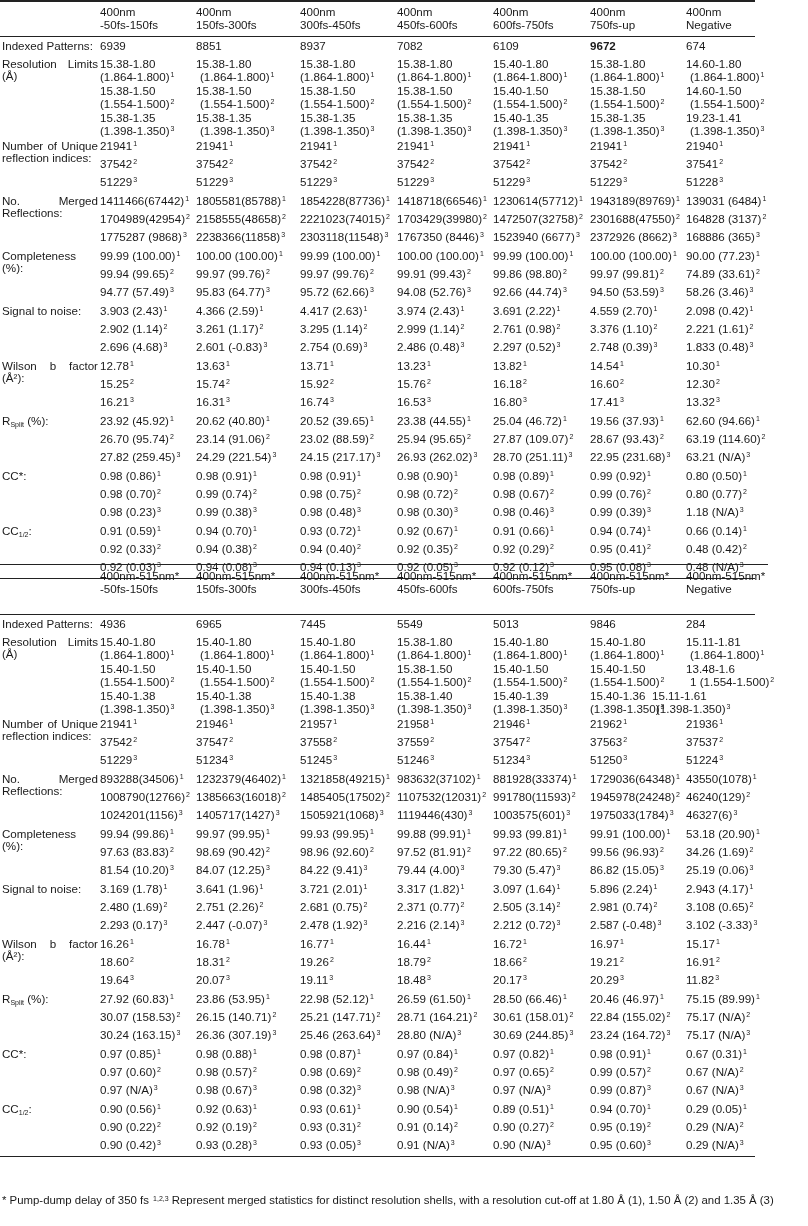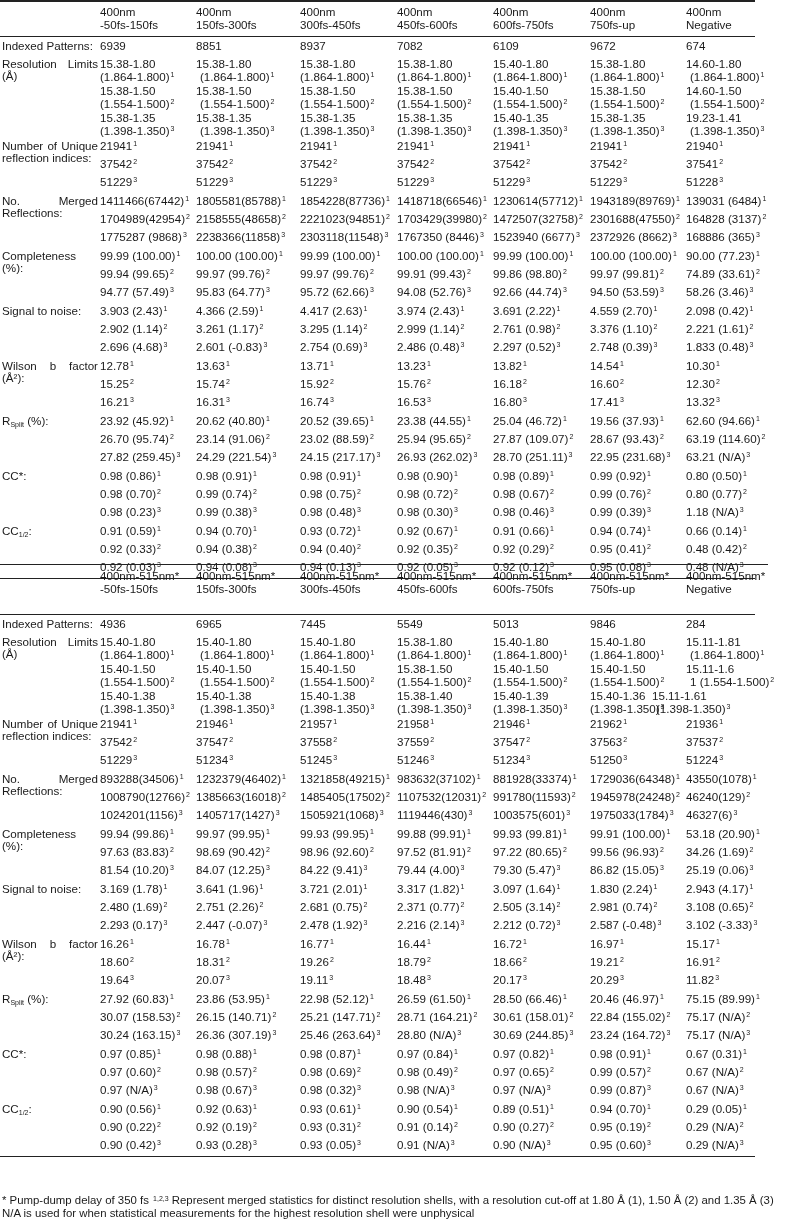--- a/index.html
+++ b/index.html
@@ -52,21 +52,21 @@
         </div>
       </div>
       <div class="rule" style="top: 36px; height: 1px;"></div>
       <div class="row" style="position: absolute; left: 0px; top: 40px; width: 755px;">
         <div class="label" style="top: 0px; width: 110px;"><span>Indexed Patterns:</span></div>
         <div class="cell" style="left: 100px; top: 0px;">6939</div>
         <div class="cell" style="left: 196px; top: 0px;">8851</div>
         <div class="cell" style="left: 300px; top: 0px;">8937</div>
         <div class="cell" style="left: 397px; top: 0px;">7082</div>
         <div class="cell" style="left: 493px; top: 0px;">6109</div>
-        <div class="cell" style="left: 590px; top: 0px;">9672</div>
+        <div class="cell" style="left: 590px; top: 0px; font-weight: bold;">9672</div>
         <div class="cell" style="left: 686px; top: 0px;">674</div>
       </div>
       <div class="row" style="position: absolute; left: 0px; top: 58px; width: 755px;">
         <div class="label" style="top: 0px;">
           <div class="just" style="text-align: justify; text-align-last: justify;">Resolution Limits</div>
           <div>(Å)</div>
         </div>
         <div class="cell" style="left: 100px; top: 0px;">
           <div>15.38-1.80</div>
           <div style="padding-left: 0px;"><span>(1.864-1.800)</span><sup>1</sup></div>
@@ -186,21 +186,21 @@
         </div>
         <div class="cell" style="left: 100px; top: 0px;"><span>1411466(67442)</span><sup>1</sup></div>
         <div class="cell" style="left: 196px; top: 0px;"><span>1805581(85788)</span><sup>1</sup></div>
         <div class="cell" style="left: 300px; top: 0px;"><span>1854228(87736)</span><sup>1</sup></div>
         <div class="cell" style="left: 397px; top: 0px;"><span>1418718(66546)</span><sup>1</sup></div>
         <div class="cell" style="left: 493px; top: 0px;"><span>1230614(57712)</span><sup>1</sup></div>
         <div class="cell" style="left: 590px; top: 0px;"><span>1943189(89769)</span><sup>1</sup></div>
         <div class="cell" style="left: 686px; top: 0px;"><span>139031 (6484)</span><sup>1</sup></div>
         <div class="cell" style="left: 100px; top: 18px;"><span>1704989(42954)</span><sup>2</sup></div>
         <div class="cell" style="left: 196px; top: 18px;"><span>2158555(48658)</span><sup>2</sup></div>
-        <div class="cell" style="left: 300px; top: 18px;"><span>2221023(94851)</span><sup>2</sup></div>
+        <div class="cell" style="left: 300px; top: 18px;"><span>2221023(74015)</span><sup>2</sup></div>
         <div class="cell" style="left: 397px; top: 18px;"><span>1703429(39980)</span><sup>2</sup></div>
         <div class="cell" style="left: 493px; top: 18px;"><span>1472507(32758)</span><sup>2</sup></div>
         <div class="cell" style="left: 590px; top: 18px;"><span>2301688(47550)</span><sup>2</sup></div>
         <div class="cell" style="left: 686px; top: 18px;"><span>164828 (3137)</span><sup>2</sup></div>
         <div class="cell" style="left: 100px; top: 36px;"><span>1775287 (9868)</span><sup>3</sup></div>
         <div class="cell" style="left: 196px; top: 36px;"><span>2238366(11858)</span><sup>3</sup></div>
         <div class="cell" style="left: 300px; top: 36px;"><span>2303118(11548)</span><sup>3</sup></div>
         <div class="cell" style="left: 397px; top: 36px;"><span>1767350 (8446)</span><sup>3</sup></div>
         <div class="cell" style="left: 493px; top: 36px;"><span>1523940 (6677)</span><sup>3</sup></div>
         <div class="cell" style="left: 590px; top: 36px;"><span>2372926 (8662)</span><sup>3</sup></div>
@@ -452,21 +452,21 @@
         </div>
         <div class="cell" style="left: 493px; top: 27px;">
           <div>15.40-1.50</div>
           <div style="padding-left: 0px;"><span>(1.554-1.500)</span><sup>2</sup></div>
         </div>
         <div class="cell" style="left: 590px; top: 27px;">
           <div>15.40-1.50</div>
           <div style="padding-left: 0px;"><span>(1.554-1.500)</span><sup>2</sup></div>
         </div>
         <div class="cell" style="left: 686px; top: 27px;">
-          <div>15.11-1.6</div>
+          <div>13.48-1.6</div>
           <div style="padding-left: 4px;"><span>1 (1.554-1.500)</span><sup>2</sup></div>
         </div>
         <div class="cell" style="left: 100px; top: 54px;">
           <div>15.40-1.38</div>
           <div style="padding-left: 0px;"><span>(1.398-1.350)</span><sup>3</sup></div>
         </div>
         <div class="cell" style="left: 196px; top: 54px;">
           <div>15.40-1.38</div>
           <div style="padding-left: 4px;"><span>(1.398-1.350)</span><sup>3</sup></div>
         </div>
@@ -572,21 +572,21 @@
         <div class="cell" style="left: 590px; top: 36px;"><span>86.82 (15.05)</span><sup>3</sup></div>
         <div class="cell" style="left: 686px; top: 36px;"><span>25.19 (0.06)</span><sup>3</sup></div>
       </div>
       <div class="row" style="position: absolute; left: 0px; top: 319px; width: 755px;">
         <div class="label" style="top: 0px; width: 110px;"><span>Signal to noise:</span></div>
         <div class="cell" style="left: 100px; top: 0px;"><span>3.169 (1.78)</span><sup>1</sup></div>
         <div class="cell" style="left: 196px; top: 0px;"><span>3.641 (1.96)</span><sup>1</sup></div>
         <div class="cell" style="left: 300px; top: 0px;"><span>3.721 (2.01)</span><sup>1</sup></div>
         <div class="cell" style="left: 397px; top: 0px;"><span>3.317 (1.82)</span><sup>1</sup></div>
         <div class="cell" style="left: 493px; top: 0px;"><span>3.097 (1.64)</span><sup>1</sup></div>
-        <div class="cell" style="left: 590px; top: 0px;"><span>1.830 (2.24)</span><sup>1</sup></div>
+        <div class="cell" style="left: 590px; top: 0px;"><span>5.896 (2.24)</span><sup>1</sup></div>
         <div class="cell" style="left: 686px; top: 0px;"><span>2.943 (4.17)</span><sup>1</sup></div>
         <div class="cell" style="left: 100px; top: 18px;"><span>2.480 (1.69)</span><sup>2</sup></div>
         <div class="cell" style="left: 196px; top: 18px;"><span>2.751 (2.26)</span><sup>2</sup></div>
         <div class="cell" style="left: 300px; top: 18px;"><span>2.681 (0.75)</span><sup>2</sup></div>
         <div class="cell" style="left: 397px; top: 18px;"><span>2.371 (0.77)</span><sup>2</sup></div>
         <div class="cell" style="left: 493px; top: 18px;"><span>2.505 (3.14)</span><sup>2</sup></div>
         <div class="cell" style="left: 590px; top: 18px;"><span>2.981 (0.74)</span><sup>2</sup></div>
         <div class="cell" style="left: 686px; top: 18px;"><span>3.108 (0.65)</span><sup>2</sup></div>
         <div class="cell" style="left: 100px; top: 36px;"><span>2.293 (0.17)</span><sup>3</sup></div>
         <div class="cell" style="left: 196px; top: 36px;"><span>2.447 (-0.07)</span><sup>3</sup></div>
@@ -694,14 +694,13 @@
         <div class="cell" style="left: 493px; top: 36px;"><span>0.90 (N/A)</span><sup>3</sup></div>
         <div class="cell" style="left: 590px; top: 36px;"><span>0.95 (0.60)</span><sup>3</sup></div>
         <div class="cell" style="left: 686px; top: 36px;"><span>0.29 (N/A)</span><sup>3</sup></div>
       </div>
       <div class="rule" style="top: 592px; height: 1px;"></div>
     </div>
   </div>
 
 <div class="footnote">
   <div><span>* Pump-dump delay of 350 fs </span><sup>1,2,3</sup><span> Represent merged statistics for distinct resolution shells, with a resolution cut-off at 1.80 Å (1), 1.50 Å (2) and 1.35 Å (3)</span></div>
-  <div>N/A is used for when statistical measurements for the highest resolution shell were unphysical</div>
 </div>
 
 </body></html>

